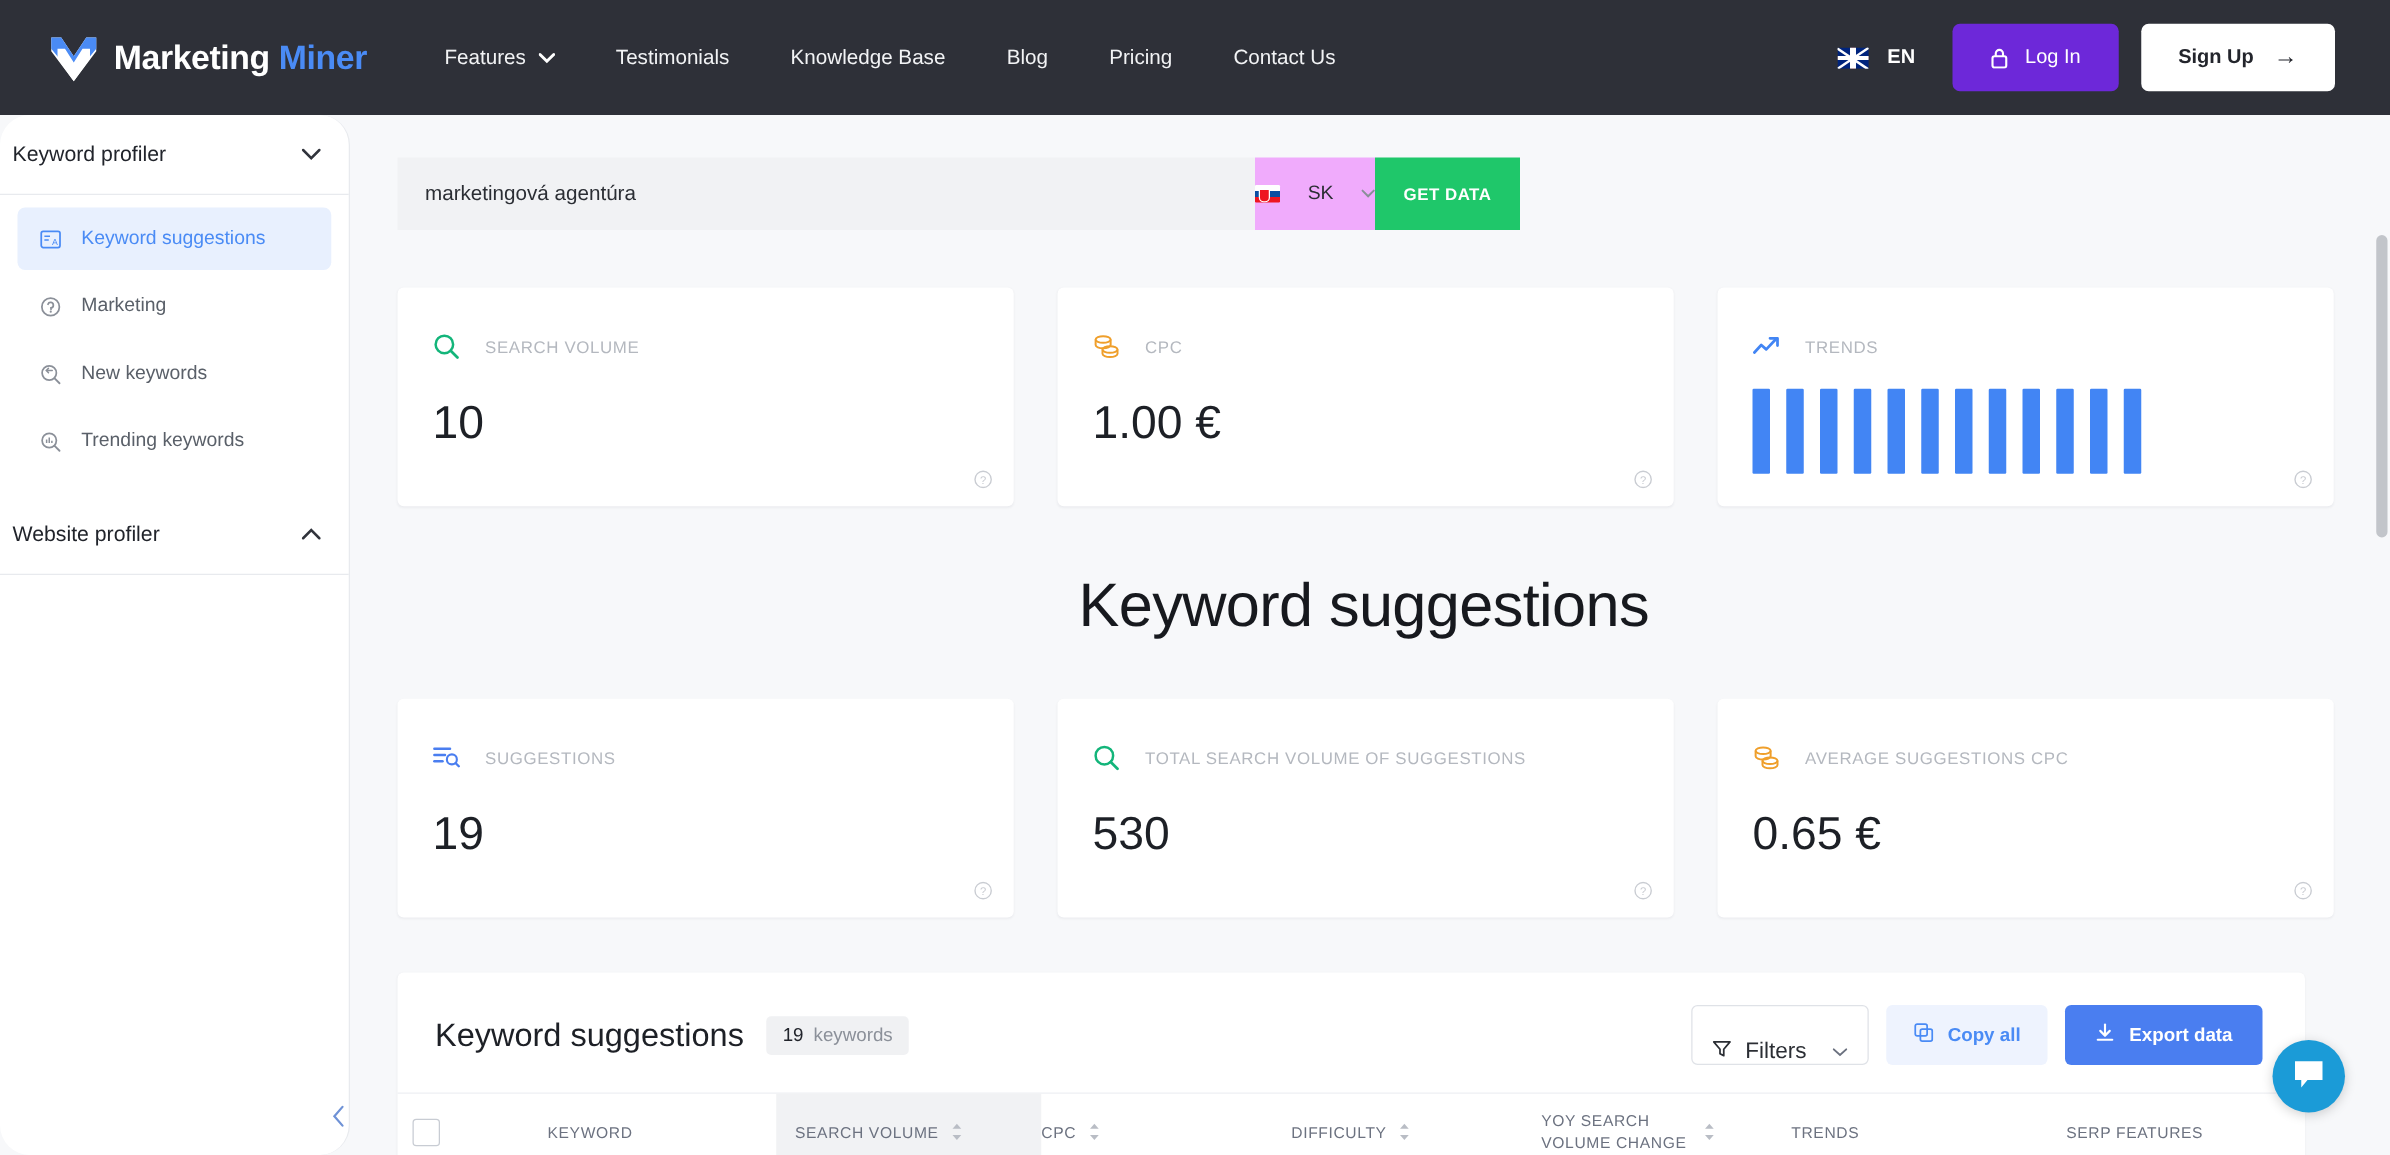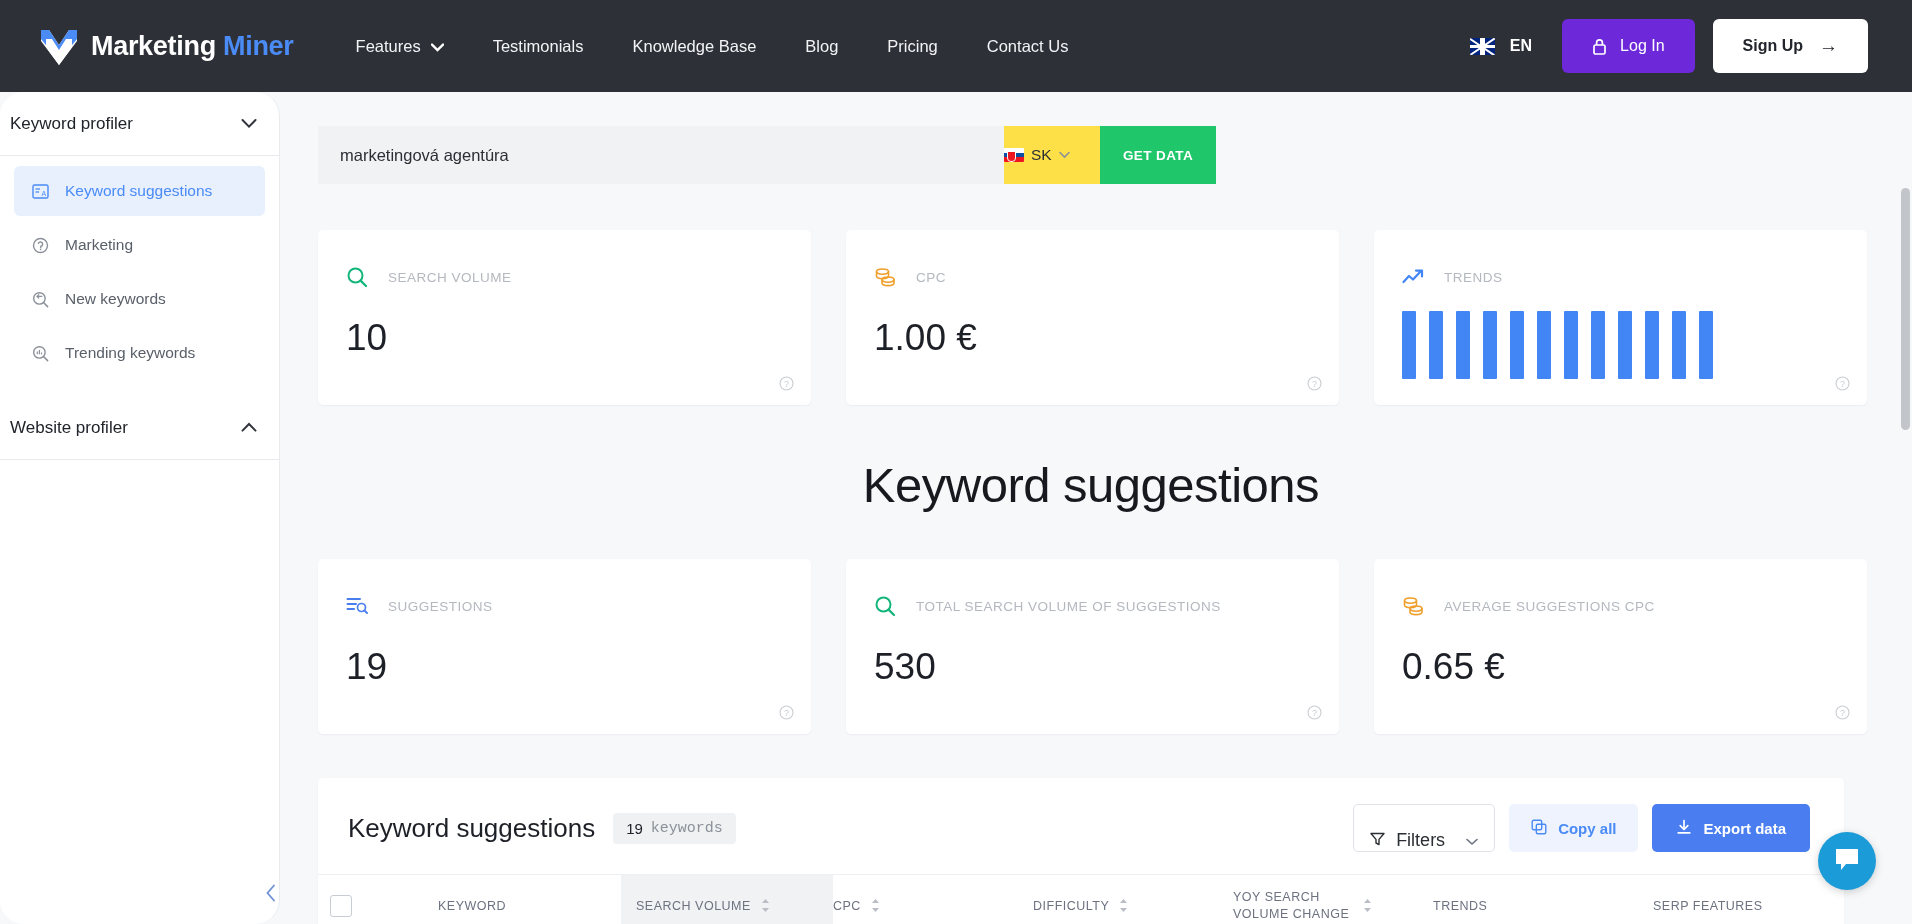--- a/index.html
+++ b/index.html
@@ -98,22 +98,22 @@
     background:#f7f8fa; overflow:hidden;
   }
 
   .searchbar { display:flex; margin:34px 0 0 38px; width:898px; height:58px; }
   .search-input {
     flex:1; background:#f1f2f4; border:none; outline:none;
     font-size:16.5px; color:#2b2e34; padding:0 22px;
     font-family:"Liberation Sans", sans-serif;
   }
   .country-sel {
-    width:96px; background:#fde047; display:flex; align-items:center;
-    justify-content:flex-start; cursor:pointer; gap:7px;
+    width:96px; background:#f0abfc; display:flex; align-items:center;
+    justify-content:space-between; cursor:pointer; gap:7px;
   }
   .flag-sk {
     width:20px; height:14px; border-radius:1px; position:relative; overflow:hidden;
     background: linear-gradient(to bottom, #ffffff 0 33.3%, #0b4ea2 33.3% 66.6%, #ee1620 66.6% 100%);
   }
   .flag-sk::after {
     content:""; position:absolute; left:3px; top:2.5px; width:7px; height:9px;
     background:#ee1620; border:1px solid #ffffff;
     border-radius:0 0 4px 4px;
   }
@@ -156,21 +156,21 @@
     margin:44px 0 0 38px; width:1526px; background:#ffffff;
     border-radius:5px 5px 0 0; box-shadow:0 1px 2px rgba(20,25,40,0.05);
   }
   .tbl-toolbar { display:flex; align-items:center; padding:26px 34px 22px 30px; }
   .tbl-title { font-size:26px; color:#1d2026; }
   .tbl-badge {
     margin-left:18px; background:#f0f1f3; border-radius:4px;
     padding:7px 13px; display:flex; align-items:center; gap:8px;
   }
   .tbl-badge .bnum { font-size:15px; color:#21242b; }
-  .tbl-badge .blabel { font-size:15px; color:#8b9099;font-family:Liberation Mono, monospace; }
+  .tbl-badge .blabel { font-size:15px; color:#8b9099; }
   .tbl-actions { margin-left:auto; display:flex; align-items:center; gap:14px; }
   .btn-filters {
     height:48px; min-width:142px; background:#ffffff; border:1px solid #dfe2e7;
     border-radius:5px; display:flex; align-items:flex-end; justify-content:space-between;
     padding:0 16px; font-size:18px; color:#2b2e34; cursor:pointer; gap:14px;
   }
   .btn-copyall {
     height:48px; background:#eef3fe; color:#4a8bf5; border:none; border-radius:5px;
     display:flex; align-items:center; gap:11px; padding:0 22px;
     font-size:15px; font-weight:bold; cursor:pointer;

